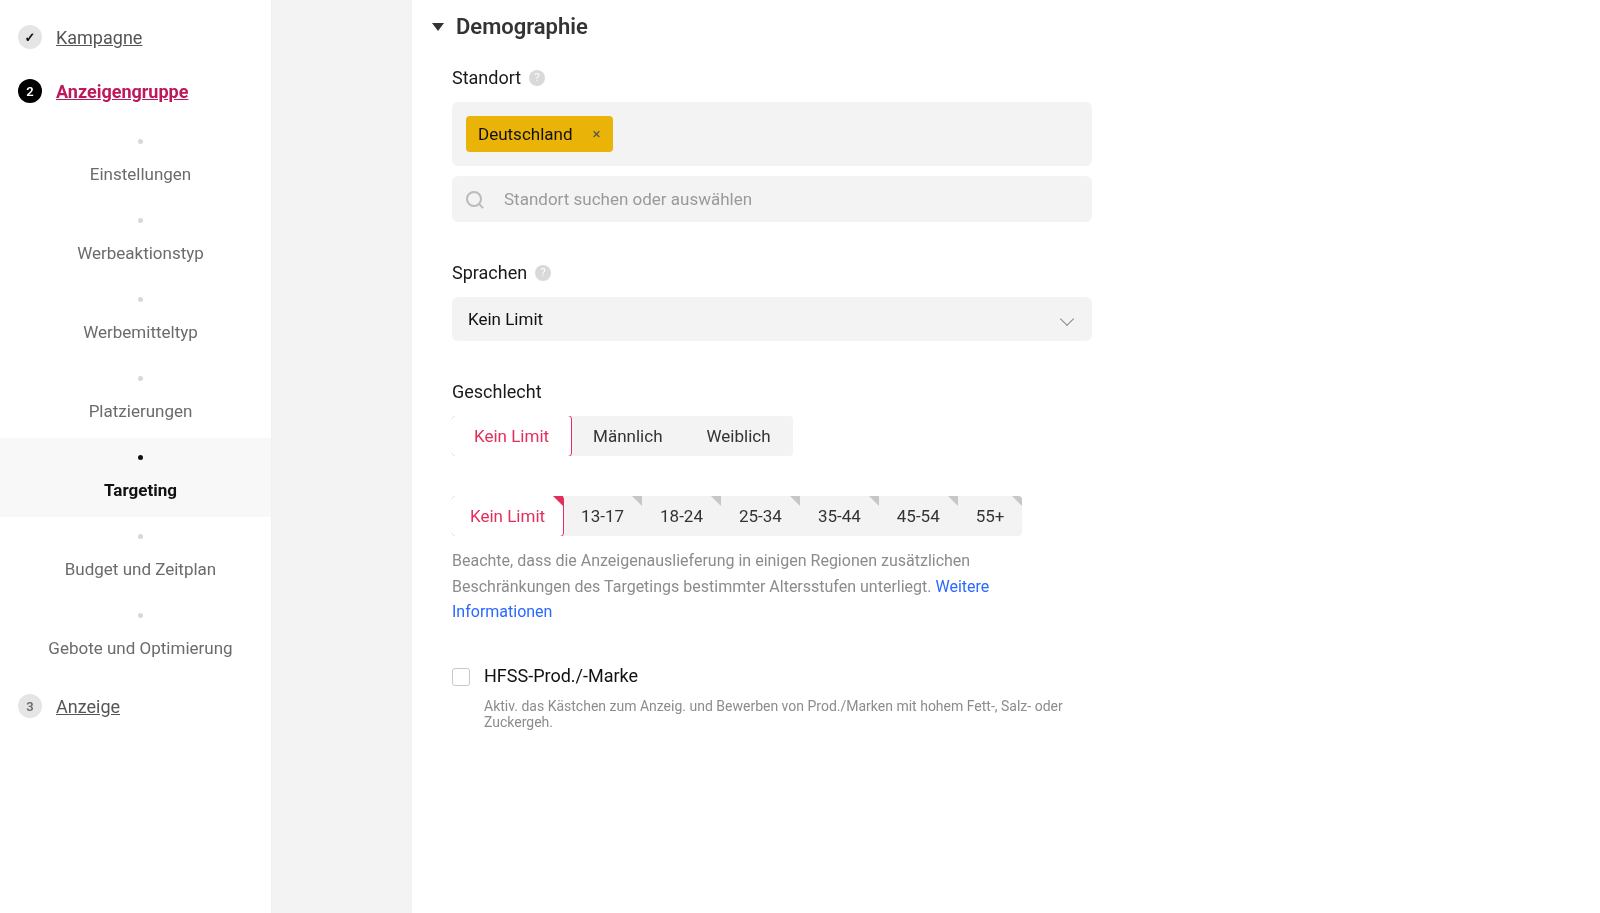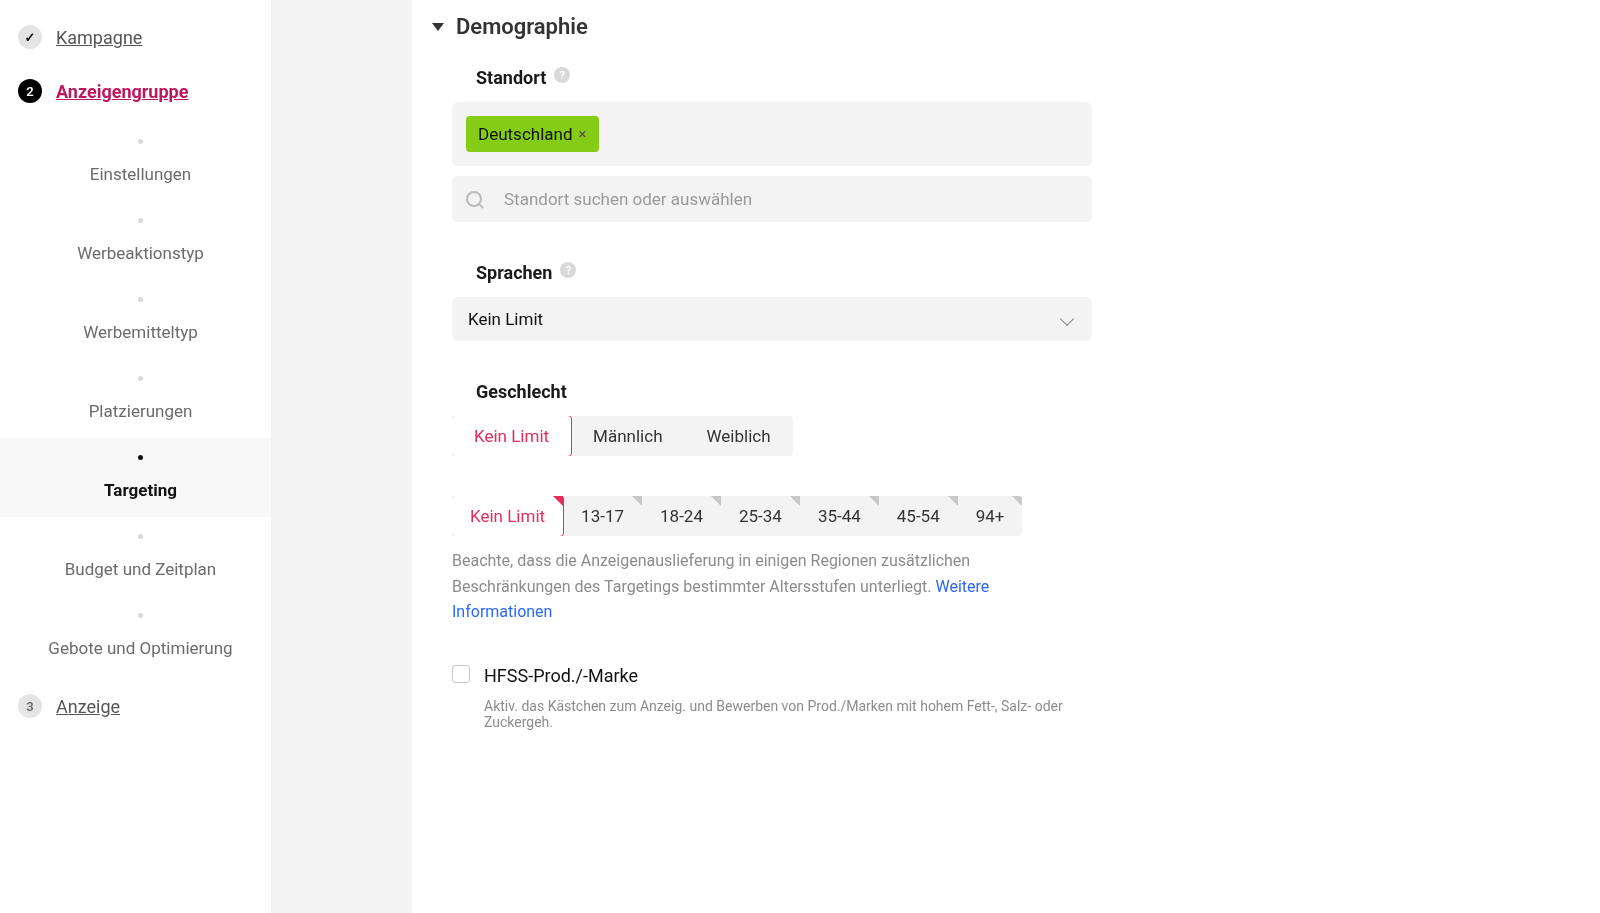--- a/index.html
+++ b/index.html
@@ -18,46 +18,46 @@
   .substep.current { font-weight: 700; color: #111; background: #f8f8f8; }
   .substep.current .dot { background: #111; }
 
   .gap { width: 140px; background: #f3f3f3; }
 
   .main { flex: 1; padding: 8px 60px 40px 40px; overflow: auto; }
   .section-head { display: flex; align-items: center; gap: 12px; font-size: 22px; font-weight: 600; color: #333; margin: 6px 0 28px -20px; }
   .caret { width: 0; height: 0; border-left: 6px solid transparent; border-right: 6px solid transparent; border-top: 8px solid #333; }
 
   .field { margin: 0 0 40px 0; max-width: 640px; }
-  .field-label { display: flex; gap: 8px; font-size: 18px; font-weight: 700; color: #1a1a1a; margin-bottom: 14px; margin-left: 24px; }
+  .field-label { display: flex; align-items: center; gap: 8px; font-size: 18px; font-weight: 400; color: #1a1a1a; margin-bottom: 14px; }
   .help-icon { width: 16px; height: 16px; border-radius: 50%; background: #d9d9d9; color: #fff; font-size: 11px; display: inline-flex; align-items: center; justify-content: center; }
 
   .token-box { background: #f3f3f3; border-radius: 6px; padding: 14px; display: flex; flex-wrap: wrap; gap: 8px; }
-  .token { background: #84cc16; border-radius: 4px; padding: 8px 12px; font-size: 17px; display: inline-flex; align-items: center; gap: 6px; }
+  .token { background: #eab308; border-radius: 4px; padding: 8px 12px; font-size: 17px; display: inline-flex; align-items: center; gap: 20px; }
   .token .x { color: #555; cursor: pointer; font-size: 15px; }
   .search-box { margin-top: 10px; background: #f3f3f3; border-radius: 6px; padding: 12px 14px; display: flex; align-items: center; gap: 20px; color: #8c8c8c; font-size: 17px; }
   .search-icon { width: 16px; height: 16px; border: 2px solid #bbb; border-radius: 50%; position: relative; }
   .search-icon::after { content: ""; position: absolute; width: 6px; height: 2px; background: #bbb; bottom: -2px; right: -4px; transform: rotate(45deg); }
   .search-input { border: none; background: transparent; font-size: 17px; color: #333; flex: 1; outline: none; }
   .search-input::placeholder { color: #9a9a9a; }
 
   .select { background: #f3f3f3; border-radius: 6px; padding: 12px 16px; font-size: 17px; display: flex; justify-content: space-between; align-items: center; cursor: pointer; }
   .chev { width: 10px; height: 10px; border-right: 1.5px solid #888; border-bottom: 1.5px solid #888; transform: rotate(45deg); margin-right: 4px; }
 
   .seg { display: inline-flex; background: #f3f3f3; border-radius: 4px; overflow: hidden; }
   .seg-btn { padding: 10px 22px; font-size: 17px; border: none; background: transparent; cursor: pointer; color: #333; position: relative; }
   .seg-btn.selected { background: #fff; color: #e32d5c; border: 1.5px solid #e32d5c; border-radius: 4px; margin: -1px; }
   .seg-btn .corner { position: absolute; top: 0; right: 0; width: 0; height: 0; border-top: 10px solid #c7c7c7; border-left: 10px solid transparent; }
   .seg-btn.selected .corner { border-top-color: #e32d5c; }
   .seg.age .seg-btn { padding: 10px 18px; }
 
   .hint { font-size: 16px; color: #8c8c8c; line-height: 1.6; margin-top: 12px; max-width: 840px; }
   .hint a { color: #2b68ff; text-decoration: none; cursor: pointer; }
 
-  .check-row { display: flex; align-items: flex-start; gap: 14px; font-size: 18px; margin-top: 8px; }
+  .check-row { display: flex; align-items: flex-end; gap: 14px; font-size: 18px; margin-top: 8px; }
   .checkbox { width: 18px; height: 18px; border: 1.5px solid #c8c8c8; border-radius: 3px; background: #fff; cursor: pointer; }
   .check-desc { font-size: 14px; color: #8c8c8c; padding-left: 32px; margin-top: 12px; max-width: 900px; }
 </style>
 </head>
 <body>
 
 <nav class="sidebar">
   <div class="step">
     <span class="step-icon done">✓</span>
     <span class="step-label">Kampagne</span>
@@ -150,21 +150,21 @@
   </div>
 
   <div class="field">
     <div class="seg age">
       <button class="seg-btn selected"><span>Kein Limit</span><span class="corner"></span></button>
       <button class="seg-btn"><span>13-17</span><span class="corner"></span></button>
       <button class="seg-btn"><span>18-24</span><span class="corner"></span></button>
       <button class="seg-btn"><span>25-34</span><span class="corner"></span></button>
       <button class="seg-btn"><span>35-44</span><span class="corner"></span></button>
       <button class="seg-btn"><span>45-54</span><span class="corner"></span></button>
-      <button class="seg-btn"><span>94+</span><span class="corner"></span></button>
+      <button class="seg-btn"><span>55+</span><span class="corner"></span></button>
     </div>
     <div class="hint">
       <span>Beachte, dass die Anzeigenauslieferung in einigen Regionen zusätzlichen Beschränkungen des Targetings bestimmter Altersstufen unterliegt. </span><a>Weitere Informationen</a>
     </div>
   </div>
 
   <div class="field">
     <div class="check-row">
       <span class="checkbox"></span>
       <span>HFSS-Prod./-Marke</span>

